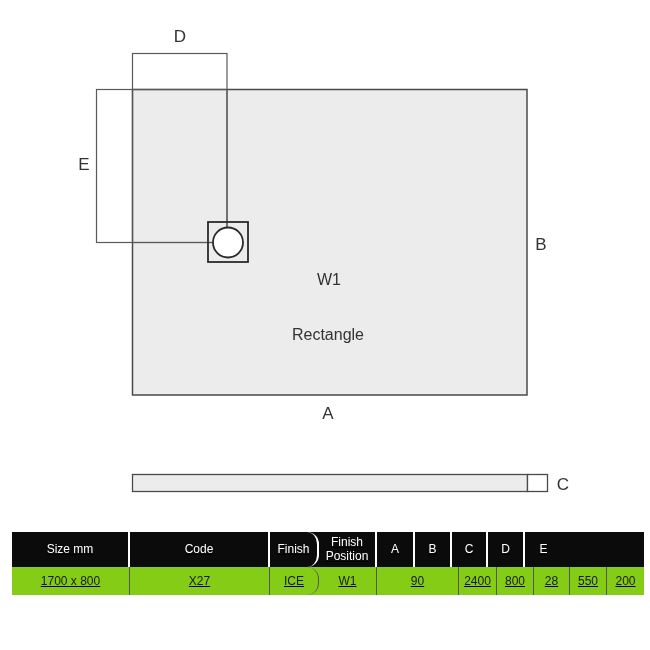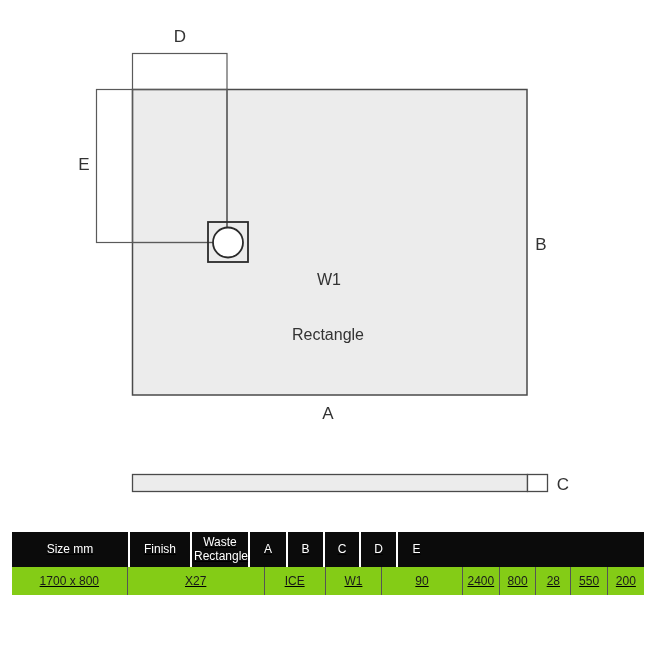--- a/index.html
+++ b/index.html
@@ -72,21 +72,21 @@
     justify-content: center;
     text-align: center;
     color: #1a1a1a;
     font-size: 12px;
     border-right: 1px solid #555555;
   }
   .trow .cell:last-child { border-right: none; }
   
   .c0 { width: 118px; }
   .c1 { width: 140px; }
-  .c2 { width: 62px; }
+  .c2 { width: 49px; border-radius: 12px; }
   .c3 { width: 58px; }
   .c4 { width: 82px; }
   .c5 { width: 38px; }
   .c6 { width: 37px; }
   .c7 { width: 36px; }
   .c8 { width: 37px; }
   .c9 { width: 37px; }
 </style>
 </head>
 <body>
@@ -115,25 +115,28 @@
 
     <text x="329" y="285" text-anchor="middle" class="svg-label-small">W1</text>
     <text x="328" y="340" text-anchor="middle" class="svg-label-small">Rectangle</text>
   </svg>
 
   <div class="spec-table">
     <div class="thead">
       <div class="cell c0">
           <span>Size mm</span>
         </div>
+      <div class="cell c1">
+          <span>Code</span>
+        </div>
       <div class="cell c2">
           <span>Finish</span>
         </div>
       <div class="cell c3 wrap-pos">
-          <span>Waste Rectangle</span>
+          <span>Finish Position</span>
         </div>
       <div class="cell c5">
           <span>A</span>
         </div>
       <div class="cell c6">
           <span>B</span>
         </div>
       <div class="cell c7">
           <span>C</span>
         </div>

